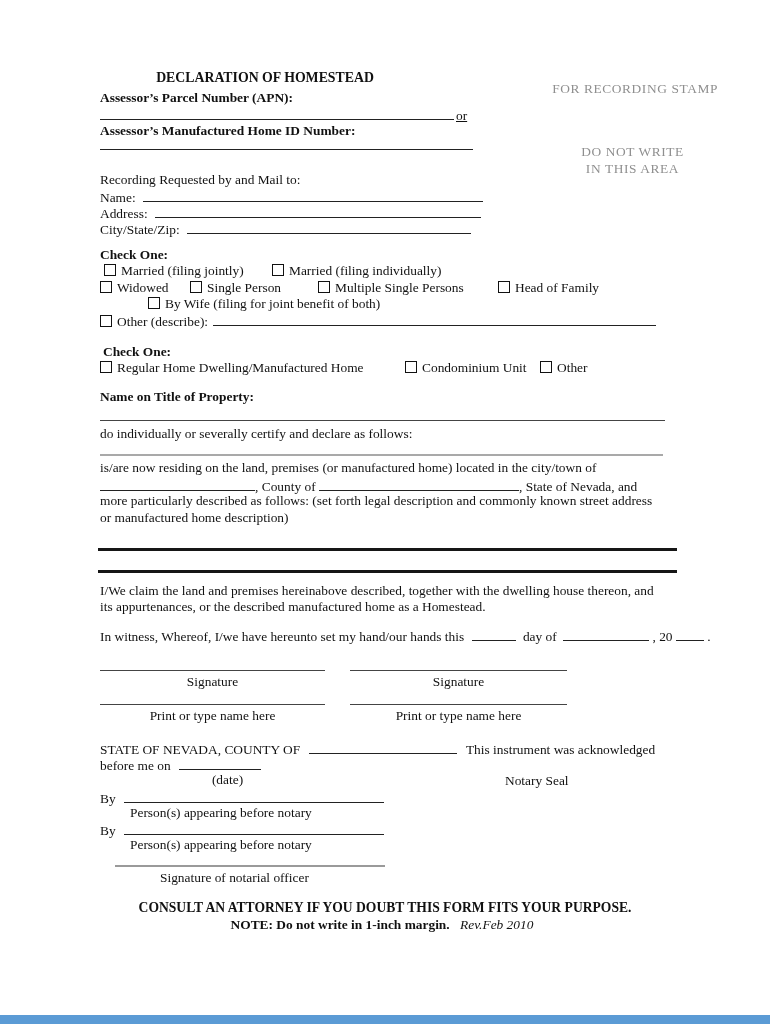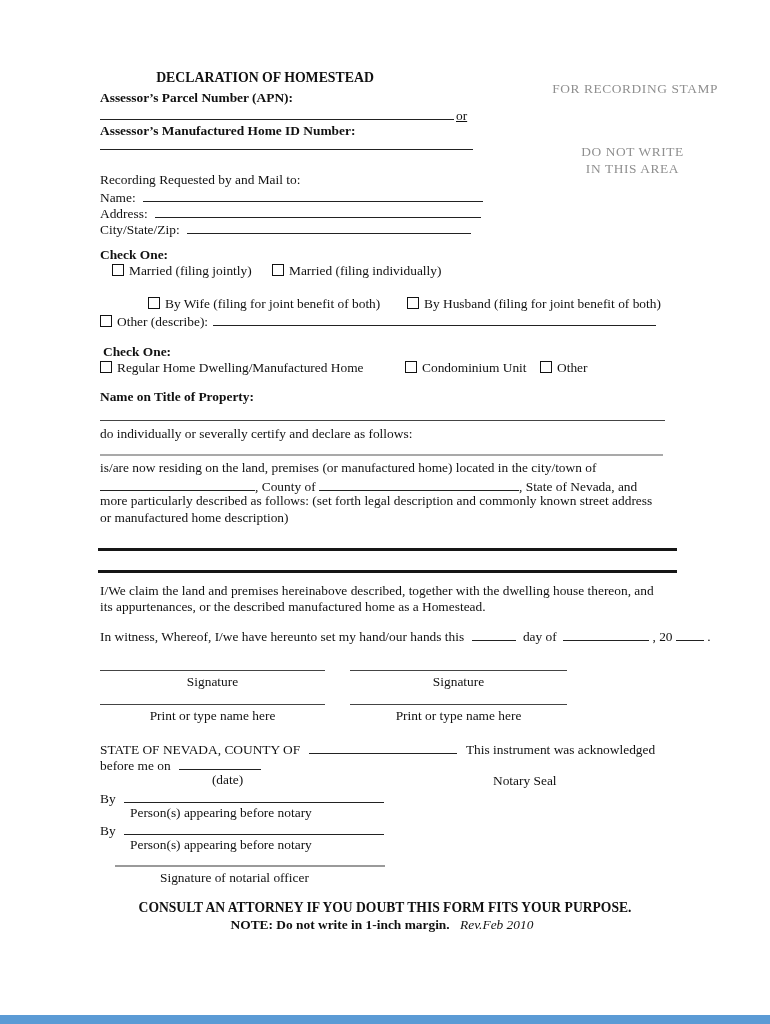--- a/index.html
+++ b/index.html
@@ -50,26 +50,31 @@
     <span class="bl" style="width:326px;margin-left:4px;"></span>
   </div>
   <div class="abs" style="top:220px;left:100px;">
     <span>City/State/Zip:</span>
     <span class="bl" style="width:284px;margin-left:4px;"></span>
   </div>
 
   <div class="abs b" style="top:247px;left:100px;">Check One:</div>
 
   <div class="row" style="top:263px;left:100px;width:570px;">
-    <span class="cg" style="left:12px;text-align:right;"><span class="cb"></span><span>Married (filing jointly)</span></span>
+    <span class="cg" style="left:4px;text-align:right;"><span class="cb"></span><span>Married (filing jointly)</span></span>
     <span class="cg" style="left:172px;"><span class="cb"></span><span>Married (filing individually)</span></span>
+  </div>
+  <div class="row" style="top:280px;left:100px;width:570px;">
+    <span class="cg" style="left:0;"><span class="cb"></span><span>Widowed</span></span>
+    <span class="cg" style="left:90px;"><span class="cb"></span><span>Single Person</span></span>
+    <span class="cg" style="left:218px;"><span class="cb"></span><span>Multiple Single Persons</span></span>
+    <span class="cg" style="left:398px;"><span class="cb"></span><span>Head of Family</span></span>
   </div>
   <div class="row" style="top:296px;left:100px;width:570px;">
     <span class="cg" style="left:0;padding-left:48px;"><span class="cb"></span><span>By Wife (filing for joint benefit of both)</span></span>
-    <span class="cg" style="left:307px;"><span class="cb"></span><span>By Husband (filing for joint benefit of both)</span></span>
   </div>
   <div class="row" style="top:312px;left:100px;width:570px;">
     <span class="cg" style="left:0;"><span class="cb"></span><span>Other (describe):</span><span class="bl" style="width:443px;margin-left:5px;"></span></span>
   </div>
 
   <div class="abs b" style="top:344px;left:103px;">Check One:</div>
   <div class="row" style="top:360px;left:100px;width:570px;">
     <span class="cg" style="left:0;"><span class="cb"></span><span>Regular Home Dwelling/Manufactured Home</span></span>
     <span class="cg" style="left:305px;"><span class="cb"></span><span>Condominium Unit</span></span>
     <span class="cg" style="left:440px;"><span class="cb"></span><span>Other</span></span>
@@ -117,21 +122,21 @@
   <div class="abs" style="top:740px;left:100px;text-align:center;">
     <span>STATE OF NEVADA, COUNTY OF</span>
     <span class="bl" style="width:148px;margin-left:5px;"></span>
     <span style="margin-left:6px;">This instrument was acknowledged</span>
   </div>
   <div class="abs" style="top:756px;left:100px;">
     <span>before me on</span>
     <span class="bl" style="width:82px;margin-left:5px;"></span>
   </div>
   <div class="abs ctr" style="top:772px;left:185px;width:85px;">(date)</div>
-  <div class="abs" style="top:773px;left:493px;">Notary Seal</div>
+  <div class="abs" style="top:773px;left:505px;">Notary Seal</div>
 
   <div class="abs" style="top:789px;left:100px;">
     <span>By</span>
     <span class="bl" style="width:260px;margin-left:5px;"></span>
   </div>
   <div class="abs" style="top:805px;left:130px;">Person(s) appearing before notary</div>
   <div class="abs" style="top:821px;left:100px;">
     <span>By</span>
     <span class="bl" style="width:260px;margin-left:5px;"></span>
   </div>

